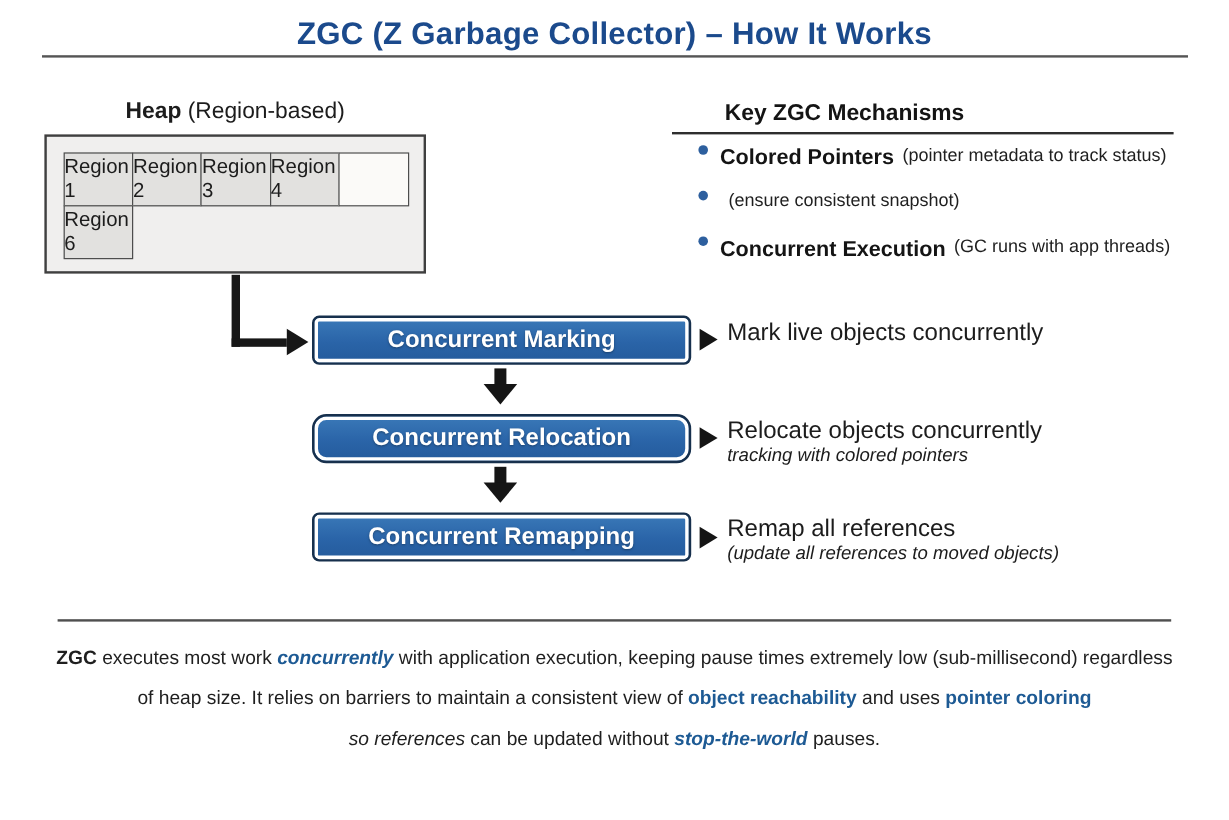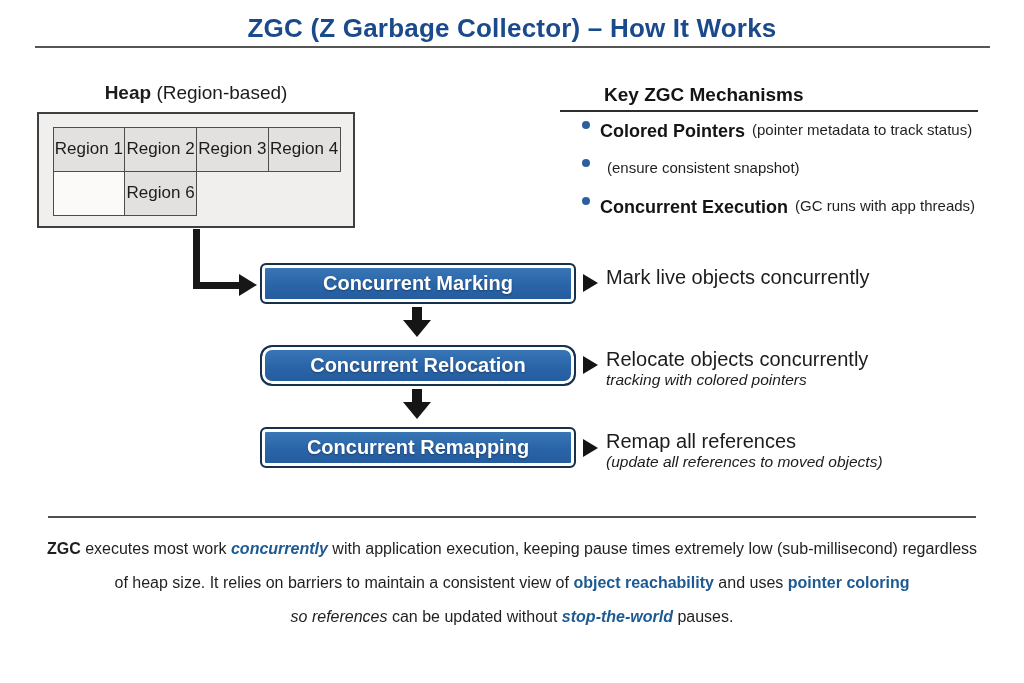--- a/index.html
+++ b/index.html
@@ -39,21 +39,21 @@
   .heap-box {
     position: absolute;
     top: 112px; left: 37px; width: 318px; height: 116px;
     background: #f0efee;
     border: 2px solid #3f3f3f;
   }
   .heap-grid {
     position: absolute;
     top: 13px; left: 14px; width: 287px; height: 88px;
     display: grid;
-    grid-template-columns: 1fr 1fr 1fr 1fr;
+    grid-template-columns: 1fr 1fr 1fr 1fr 1fr;
     grid-template-rows: 1fr 1fr;
   }
   .heap-cell {
     border: 1px solid #4d4d4d;
     margin: -0.5px;
     background: #e2e1df;
     display: flex;
     align-items: center;
     justify-content: center;
     font-size: 17px;

